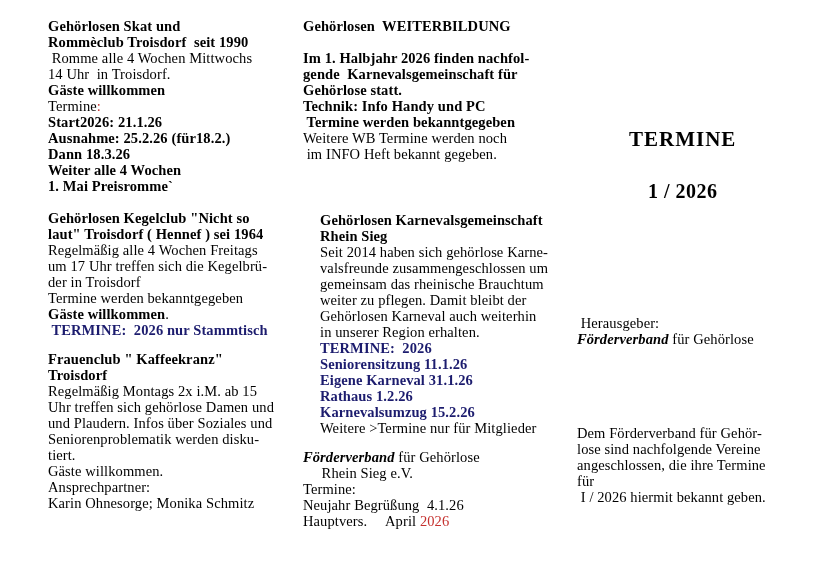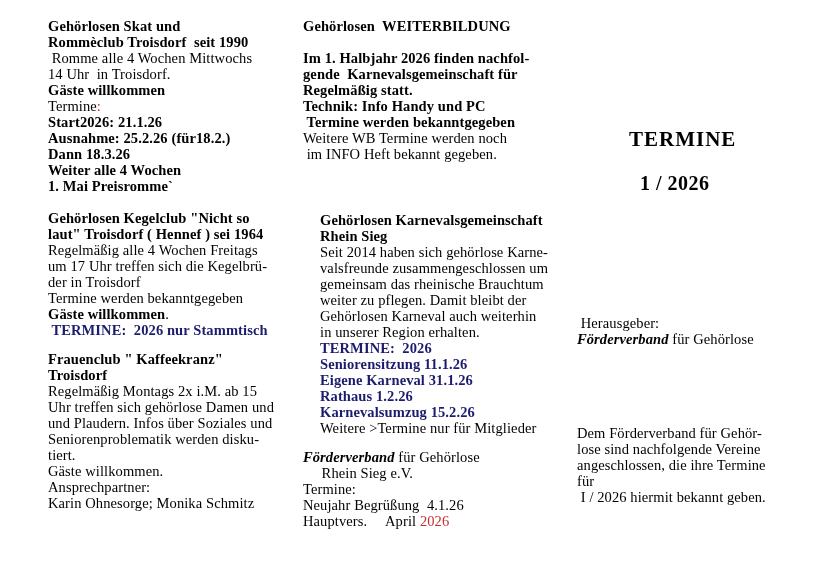--- a/index.html
+++ b/index.html
@@ -5,21 +5,21 @@
   html,body { margin:0; padding:0; background:#ffffff; }
   .page {
     position:relative; width:831px; height:588px; background:#ffffff;
     font-family:"Liberation Serif", serif; color:#000000; overflow:hidden;
   }
   .h-termine {
     position:absolute; left:629px; top:127px; margin:0;
     font-size:21px; font-weight:700; letter-spacing:1px;
   }
   .h-issue {
-    position:absolute; left:640px; top:172px; margin:0;
+    position:absolute; left:640px; top:172px; margin:8px;
     font-size:20px; font-weight:700; letter-spacing:0.5px;
   }
   .block { position:absolute; }
   .line {
     white-space:pre; font-size:14.5px; line-height:16px; min-height:16px;
     letter-spacing:0.1px;
   }
   .b { font-weight:700; }
   .i { font-style:italic; }
   .n { color:var(--navy, #1c1c6e); }
@@ -75,21 +75,21 @@
         <div class="line" data-name="text-line"><span data-name="text-segment" class="">tiert.</span></div>
         <div class="line" data-name="text-line"><span data-name="text-segment" class="">Gäste willkommen.</span></div>
         <div class="line" data-name="text-line"><span data-name="text-segment" class="">Ansprechpartner:</span></div>
         <div class="line" data-name="text-line"><span data-name="text-segment" class="">Karin Ohnesorge; Monika Schmitz</span></div>
       </div>
       <div class="block" data-name="weiterbildung-section">
         <div class="line" data-name="text-line"><span data-name="text-segment" class="b">Gehörlosen  WEITERBILDUNG</span></div>
         <div class="line" data-name="text-line"><span data-name="text-segment" class=""></span></div>
         <div class="line" data-name="text-line"><span data-name="text-segment" class="b">Im 1. Halbjahr 2026 finden nachfol-</span></div>
         <div class="line" data-name="text-line"><span data-name="text-segment" class="b">gende  Karnevalsgemeinschaft für</span></div>
-        <div class="line" data-name="text-line"><span data-name="text-segment" class="b">Regelmäßig statt.</span></div>
+        <div class="line" data-name="text-line"><span data-name="text-segment" class="b">Gehörlose statt.</span></div>
         <div class="line" data-name="text-line"><span data-name="text-segment" class="b">Technik: Info Handy und PC</span></div>
         <div class="line" data-name="text-line"><span data-name="text-segment" class="b"> Termine werden bekanntgegeben</span></div>
         <div class="line" data-name="text-line"><span data-name="text-segment" class="">Weitere WB Termine werden noch</span></div>
         <div class="line" data-name="text-line"><span data-name="text-segment" class=""> im INFO Heft bekannt gegeben.</span></div>
       </div>
       <div class="block" data-name="karnevalsgemeinschaft-section">
         <div class="line" data-name="text-line"><span data-name="text-segment" class="b">Gehörlosen Karnevalsgemeinschaft</span></div>
         <div class="line" data-name="text-line"><span data-name="text-segment" class="b">Rhein Sieg</span></div>
         <div class="line" data-name="text-line"><span data-name="text-segment" class="">Seit 2014 haben sich gehörlose Karne-</span></div>
         <div class="line" data-name="text-line"><span data-name="text-segment" class="">valsfreunde zusammengeschlossen um</span></div>

